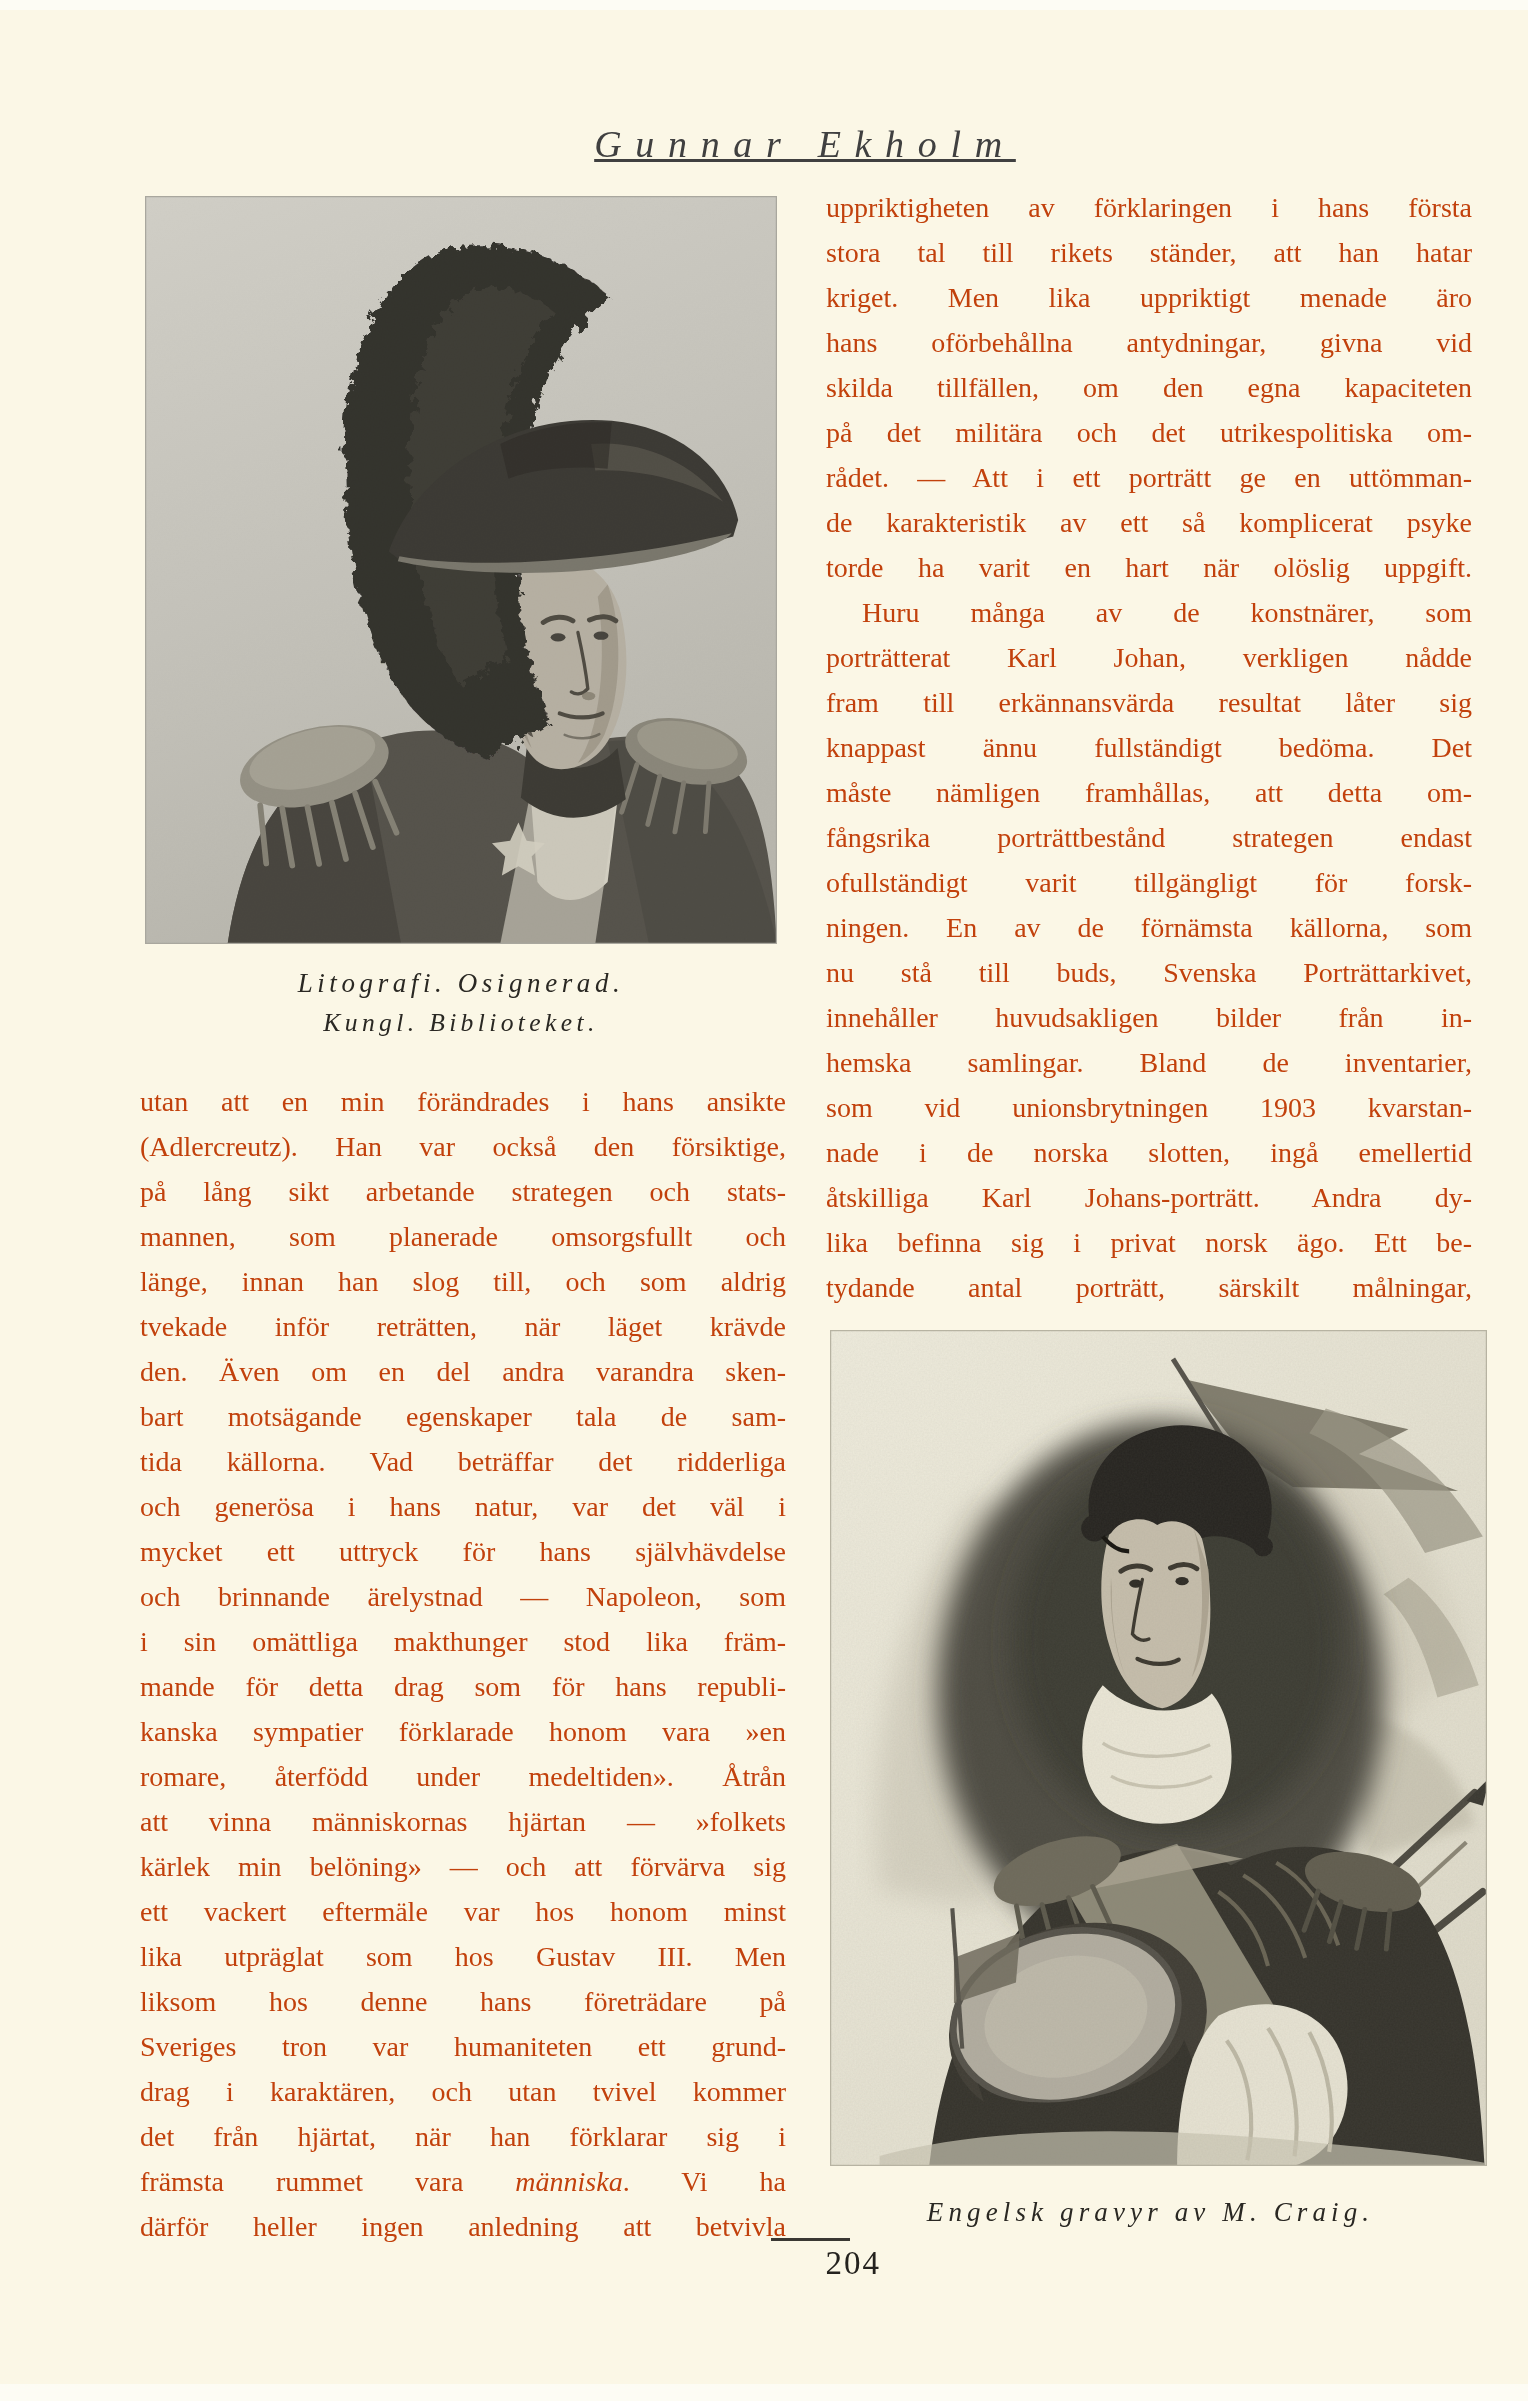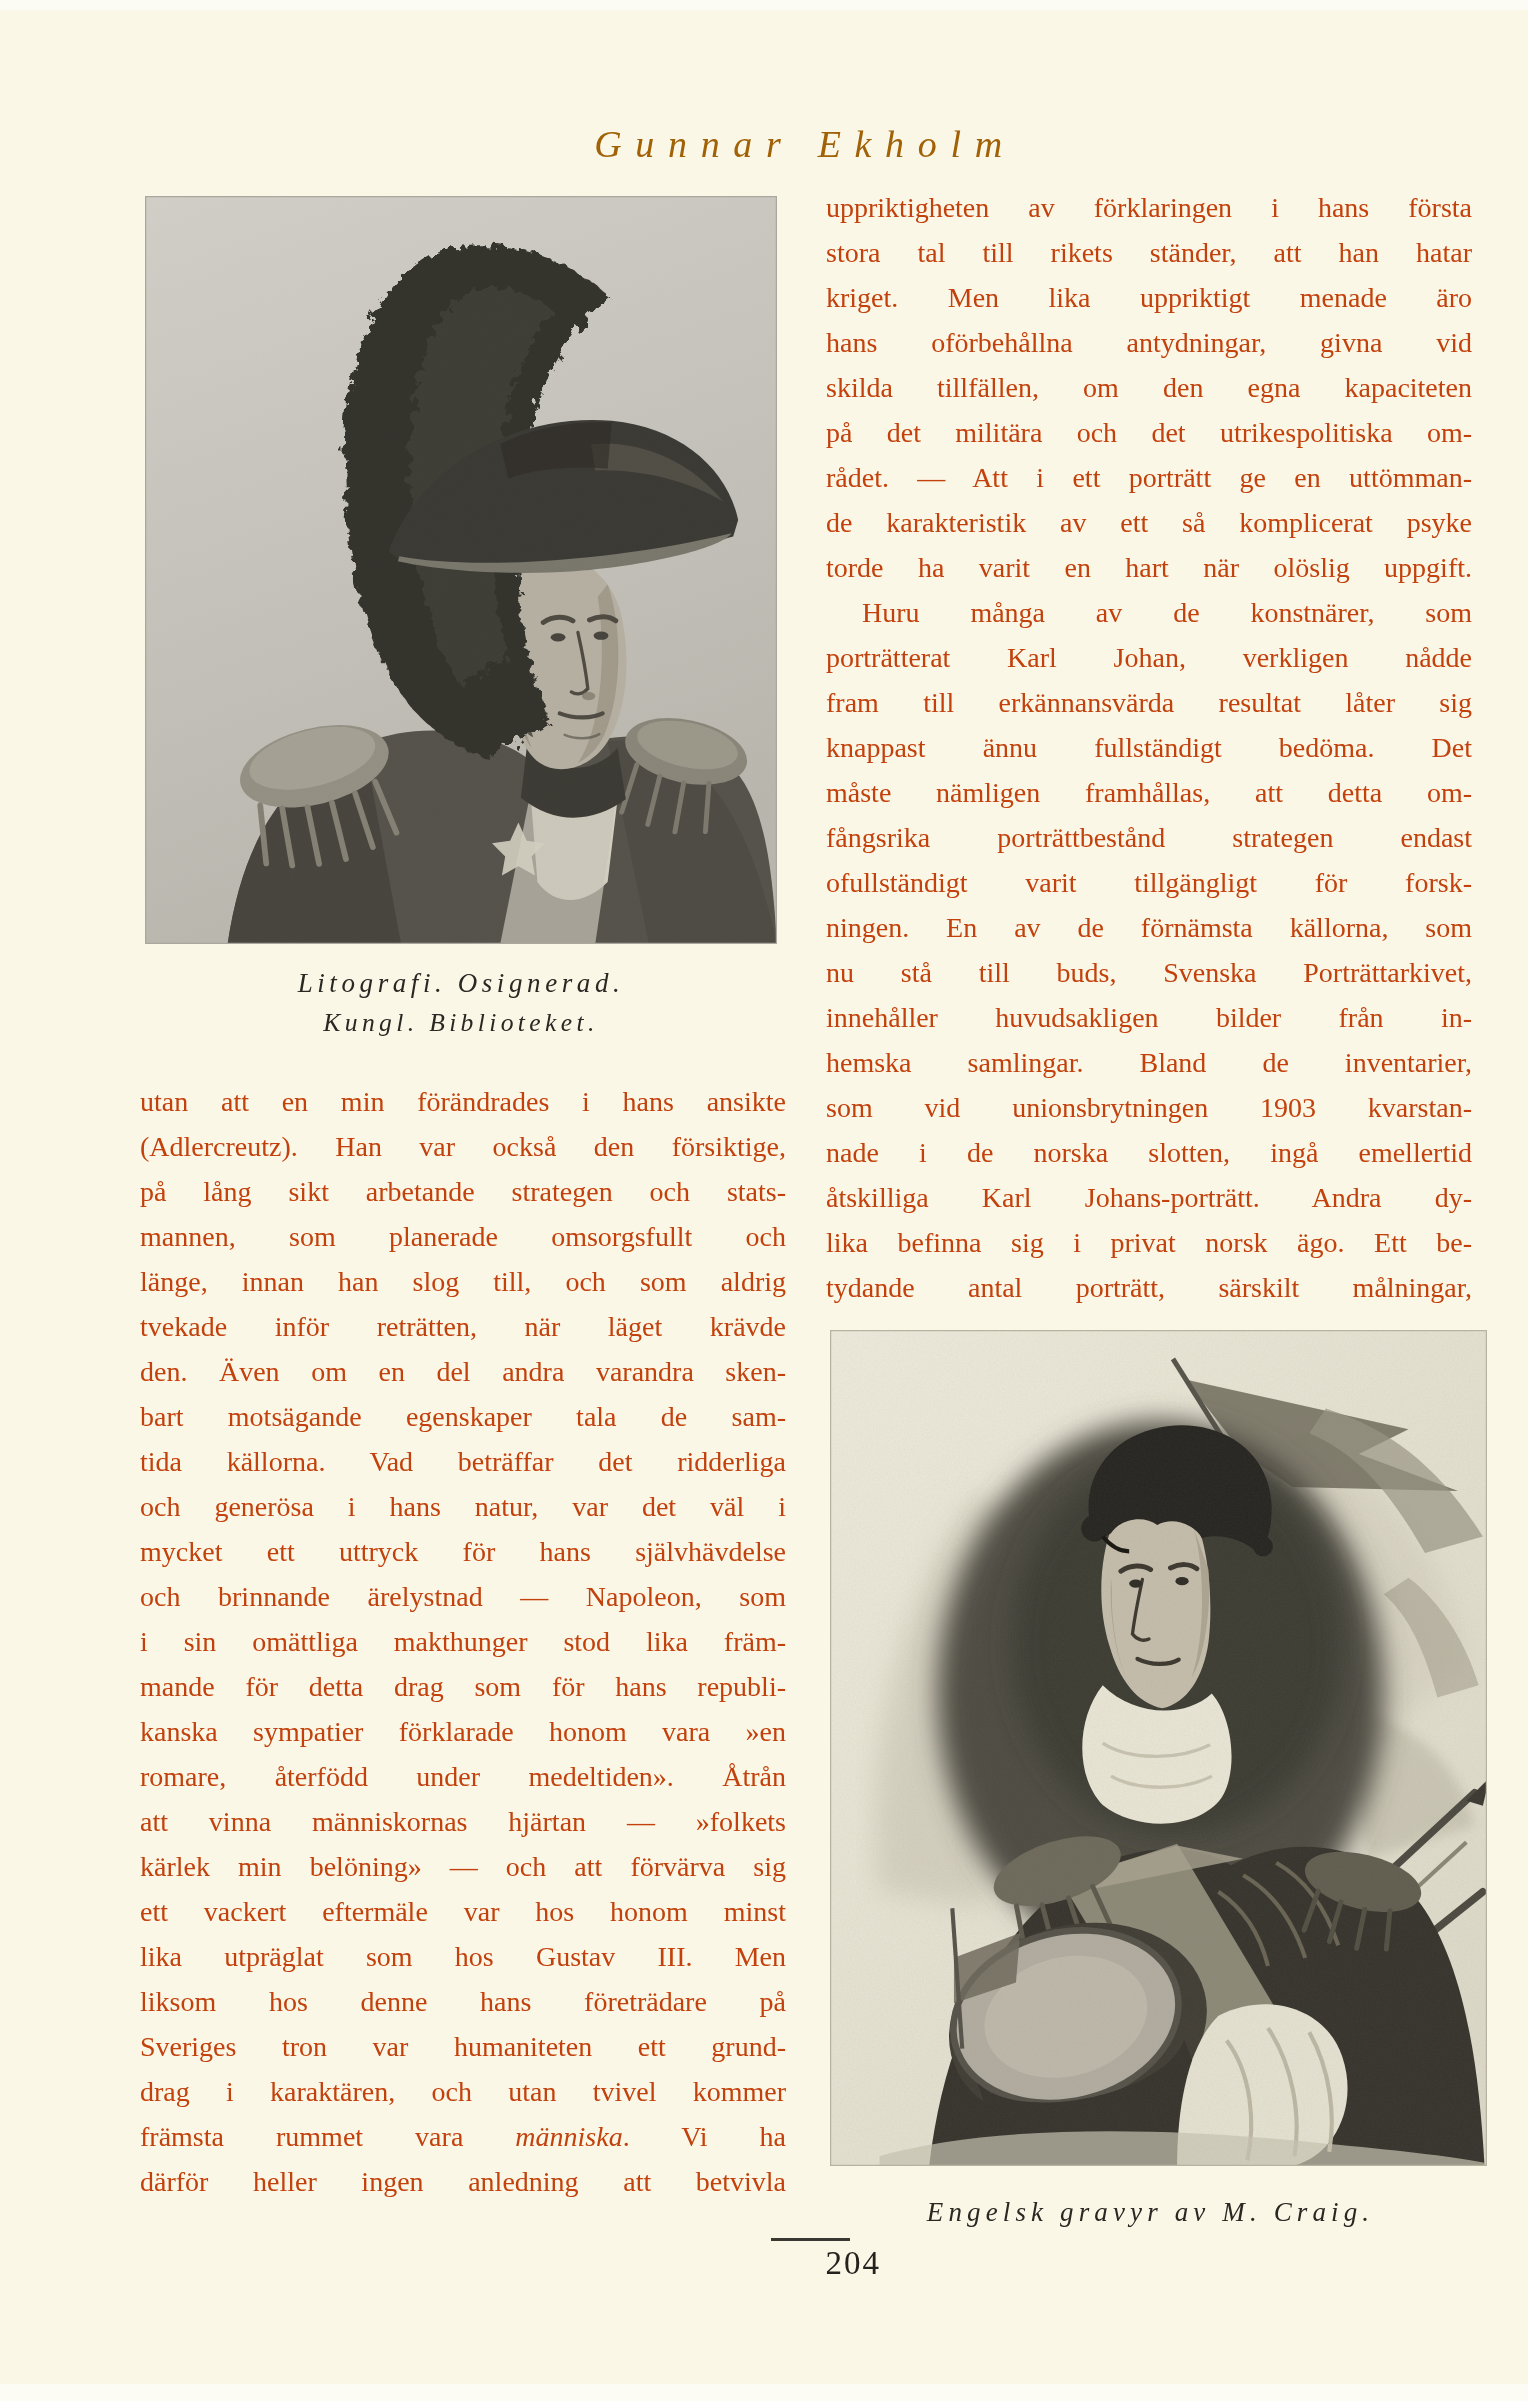--- a/index.html
+++ b/index.html
@@ -11,21 +11,22 @@
     overflow:hidden;
   }
   .scan{
     position:absolute;left:0px;top:10px;width:1528px;height:2374px;
     background:#fbf7e6;
   }
   .header{
     position:absolute;left:140px;top:112px;width:1330px;
     text-align:center;
     font-style:italic;font-size:38px;letter-spacing:.36em;
-    color:#a16207;
+    color:#404040;
+    text-decoration:underline;
   }
   figure{margin:0;padding:0;position:absolute;}
   .fig1{left:145px;top:186px;width:632px;height:748px;}
   .fig2{left:830px;top:1320px;width:657px;height:836px;}
   figure svg{display:block;width:100%;height:100%;}
   .cap{
     position:absolute;text-align:center;font-style:italic;
     font-size:27px;color:#2a2823;letter-spacing:.17em;
   }
   .cap1a{left:145px;top:958px;width:632px;}
@@ -170,20 +171,21 @@
       <div class="line">mande för detta drag som för hans republi-</div>
       <div class="line">kanska sympatier förklarade honom vara »en</div>
       <div class="line">romare, återfödd under medeltiden». Åtrån</div>
       <div class="line">att vinna människornas hjärtan — »folkets</div>
       <div class="line">kärlek min belöning» — och att förvärva sig</div>
       <div class="line">ett vackert eftermäle var hos honom minst</div>
       <div class="line">lika utpräglat som hos Gustav III. Men</div>
       <div class="line">liksom hos denne hans företrädare på</div>
       <div class="line">Sveriges tron var humaniteten ett grund-</div>
       <div class="line">drag i karaktären, och utan tvivel kommer</div>
+      <div class="line">det från hjärtat, när han förklarar sig i</div>
       <div class="line">främsta rummet vara <i>människa</i>. Vi ha</div>
       <div class="line">därför heller ingen anledning att betvivla</div>
     </div>
   <div class="col right-col">
       <div class="line">uppriktigheten av förklaringen i hans första</div>
       <div class="line">stora tal till rikets ständer, att han hatar</div>
       <div class="line">kriget. Men lika uppriktigt menade äro</div>
       <div class="line">hans oförbehållna antydningar, givna vid</div>
       <div class="line">skilda tillfällen, om den egna kapaciteten</div>
       <div class="line">på det militära och det utrikespolitiska om-</div>

